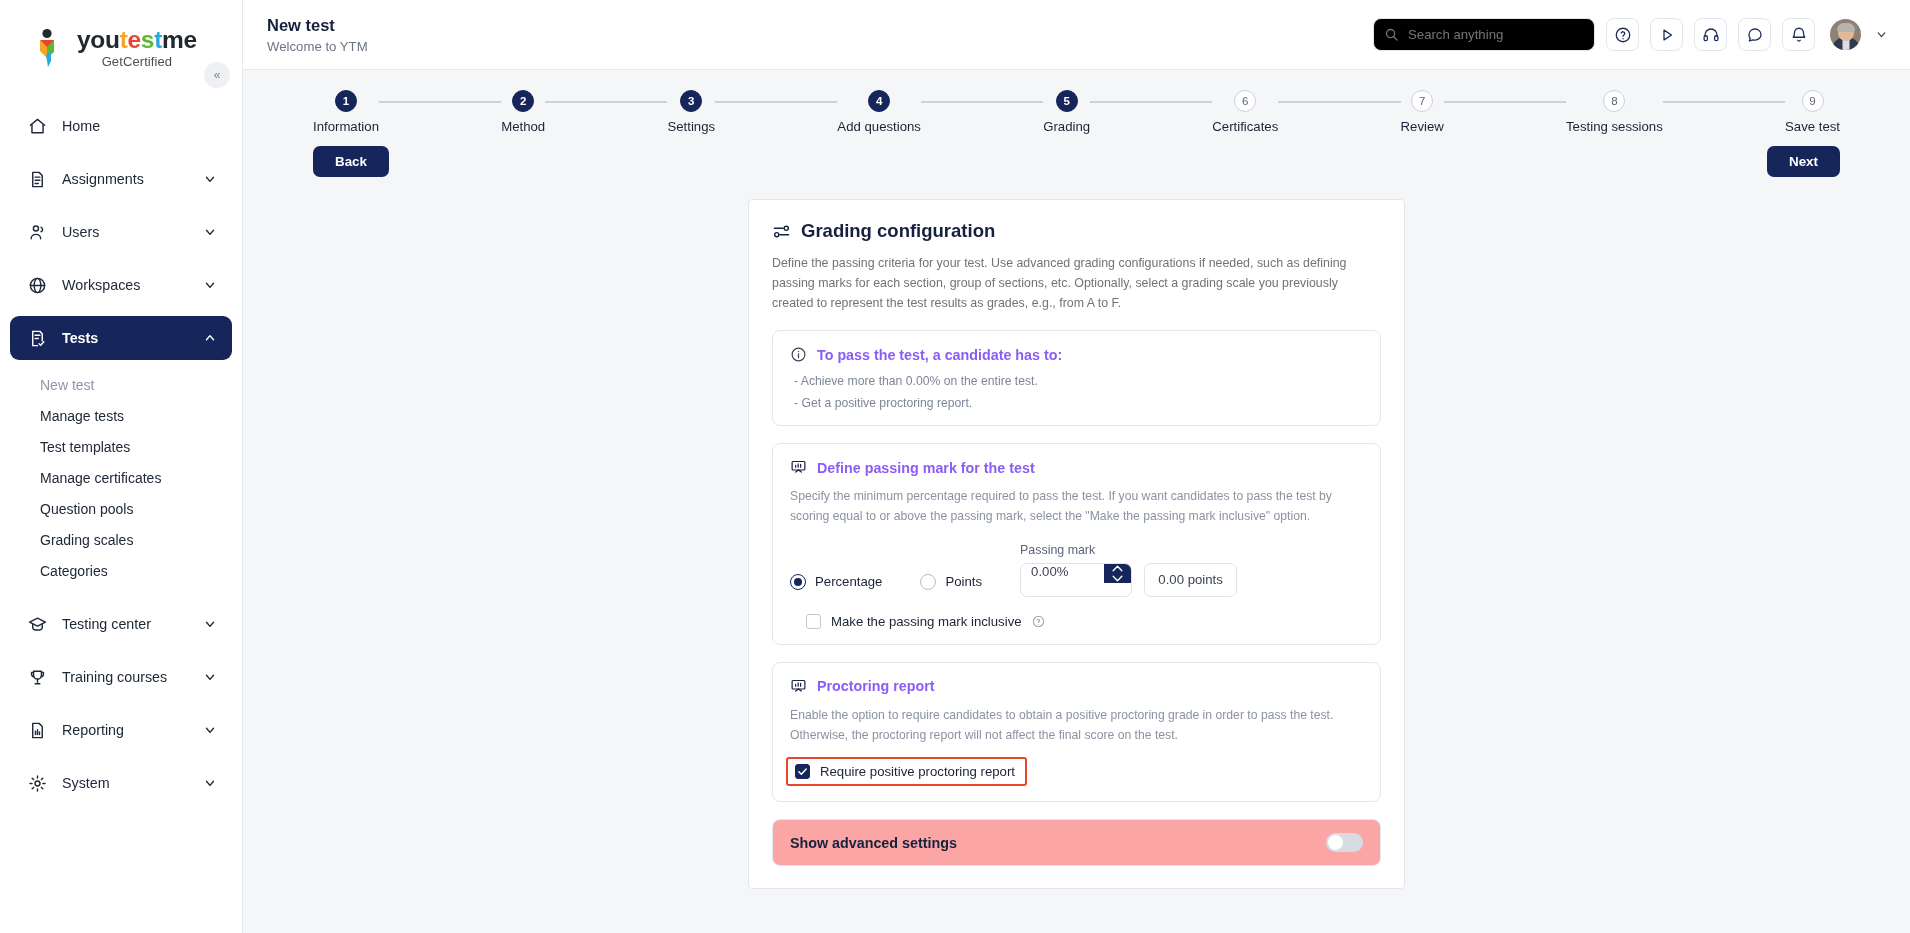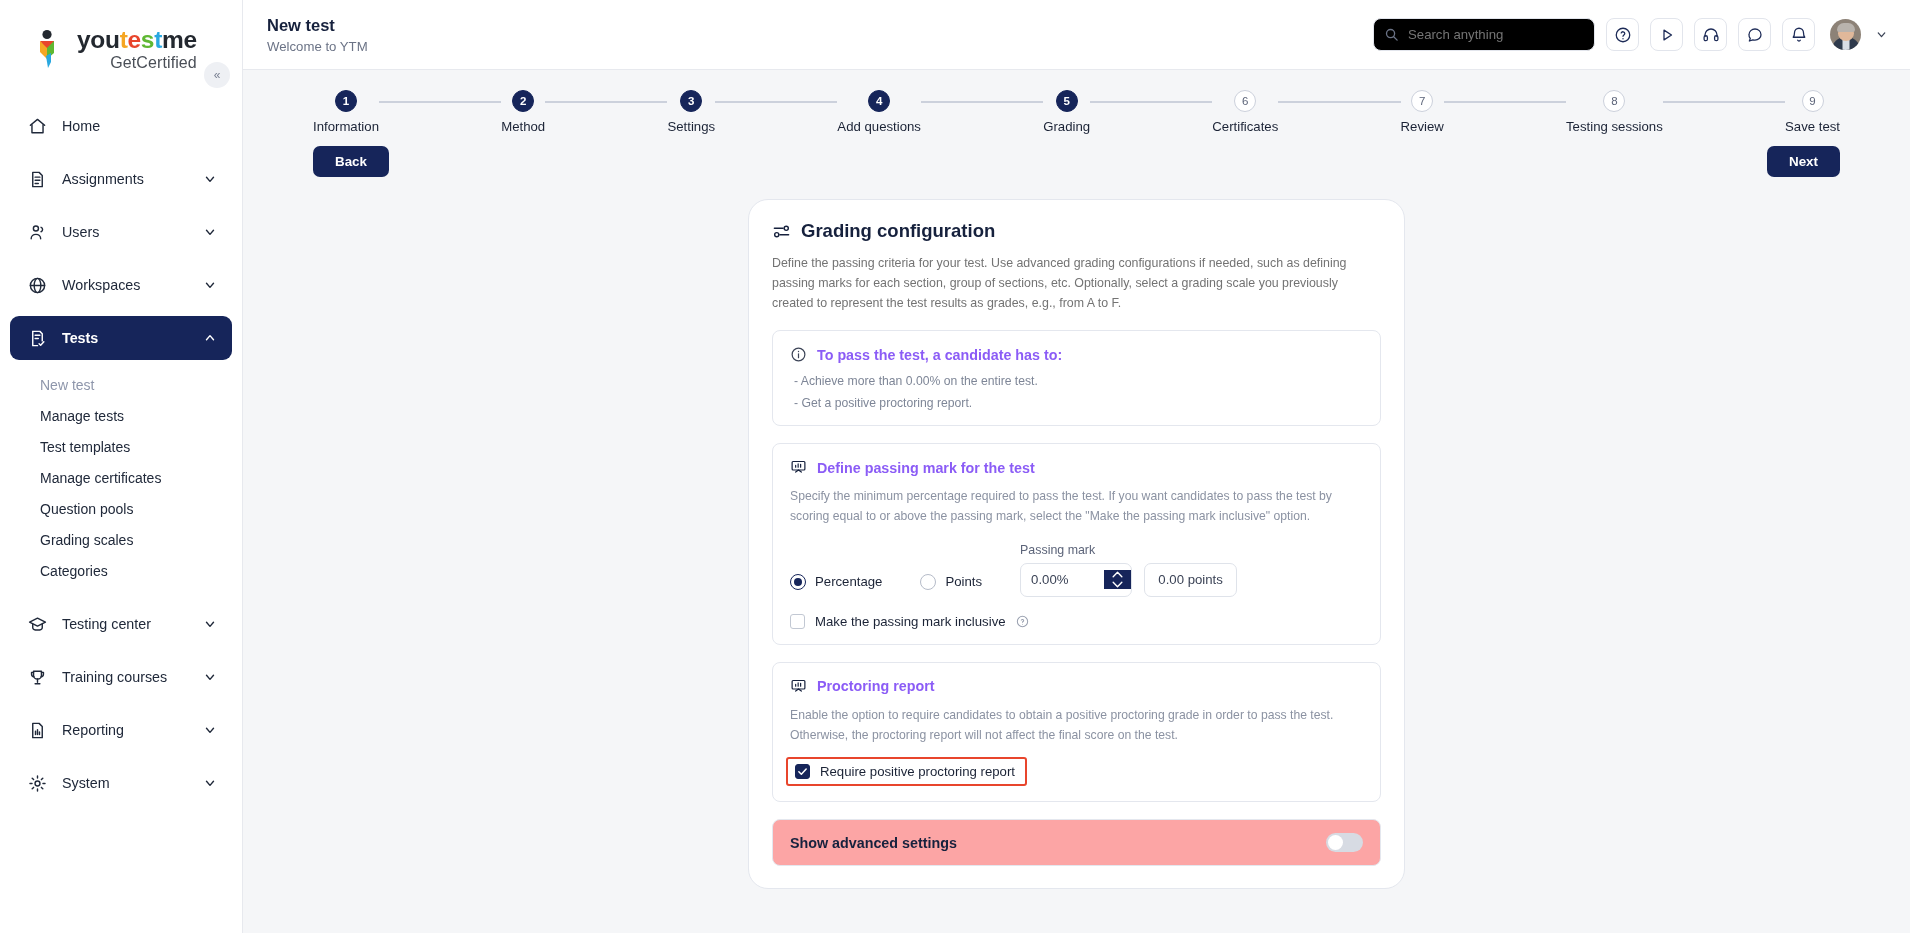--- a/index.html
+++ b/index.html
@@ -23,21 +23,21 @@
   .logo-wrap { padding: 28px 0 0 34px; position: relative; height: 96px; }
   .logo-row { display: flex; align-items: center; gap: 9px; }
   .logo-mark { width: 34px; height: 40px; position: relative; }
   .logo-text { line-height: 1; }
   .logo-word { font-size: 24.5px; font-weight: 700; letter-spacing: -0.3px; }
   .c-dark { color: #23282f; }
   .c-org  { color: #f5a623; }
   .c-red  { color: #e8452c; }
   .c-grn  { color: #5fb832; }
   .c-blu  { color: #29a8e0; }
-  .logo-sub { font-size: 16px; color: #4a4f57; text-align: right; margin-top: 2px; letter-spacing: 0.1px; }
+  .logo-sub { font-size: 13px; color: #4a4f57; text-align: center; margin-top: 2px; letter-spacing: 0.1px; }
 
   .collapse-btn {
     position: absolute; right: 12px; top: 62px;
     width: 26px; height: 26px; border-radius: 50%;
     background: #eef0f4; color: #7a8193;
     display: flex; align-items: center; justify-content: center;
     font-size: 12px; cursor: pointer;
   }
 
   .nav { padding: 8px 10px 0 10px; }
@@ -115,21 +115,21 @@
     background: #16255a; color: #fff; border: none; border-radius: 7px;
     height: 31px; padding: 0 22px; font-size: 13.4px; font-weight: 700;
     font-family: "Liberation Sans", sans-serif; cursor: pointer;
   }
   .btn.next { margin-left: auto; }
 
   
   .card-wrap { display: flex; justify-content: center; margin-top: 22px; }
   .card {
     width: 657px; background: #fff; border: 1px solid #e4e7ee;
-    border-radius: 20px; padding: 20px 23px 22px 23px;
+    border-radius: 4px; padding: 20px 23px 22px 23px;
   }
   .card-title { display: flex; align-items: center; gap: 10px; }
   .card-title .ttl { font-size: 18.5px; font-weight: 700; color: #16213d; }
   .card-desc { font-size: 12.4px; color: #737373; line-height: 1.62; margin-top: 11px; }
 
   .panel {
     border: 1px solid #e4e7ee; border-radius: 8px;
     margin-top: 17px; padding: 15px 17px 15px 17px; background: #fff;
   }
   .panel-head { display: flex; align-items: center; gap: 10px; }
@@ -146,39 +146,39 @@
     border: 1.6px solid #b6bcc9; display: flex; align-items: center; justify-content: center;
   }
   .radio.sel .dot { border-color: #16255a; }
   .radio.sel .dot::after { content:''; width: 8px; height: 8px; border-radius: 50%; background: #16255a; }
   .radio .rl { font-size: 13.2px; color: #1b2336; }
 
   .mark-fields { display: flex; align-items: flex-end; gap: 12px; margin-left: 38px; }
   .field-grp { display: flex; flex-direction: column; }
   .field-lbl { font-size: 12.4px; color: #5c6479; margin-bottom: 6px; }
   .spin {
-    display: flex; align-items: center; width: 112px; height: 34px;
+    display: flex; align-items: flex-start; width: 112px; height: 34px;
     border: 1px solid #dfe3ea; border-radius: 7px; overflow: hidden; background: #fff;
   }
   .spin input {
     border: none; outline: none; width: 100%; padding: 0 10px;
     font-size: 13.2px; color: #3b4356; font-family: "Liberation Sans", sans-serif;
   }
   .spin .arrows {
     width: 27px; background: #16255a; color: #fff;
     display: flex; flex-direction: column; align-items: center; justify-content: center;
     gap: 1px; cursor: pointer; flex: 0 0 27px;
   }
   .points-box {
     width: 93px; height: 34px; border: 1px solid #dfe3ea; border-radius: 7px;
     display: flex; align-items: center; justify-content: center;
     font-size: 13.2px; color: #3b4356; background: #fff;
   }
 
-  .chk-row { display: flex; align-items: center; gap: 10px; margin-top: 17px; }
+  .chk-row { display: flex; align-items: center; gap: 10px; margin-top: 17px; margin-left: 16px; }
   .chk {
     width: 15px; height: 15px; border-radius: 3px; border: 1.5px solid #c2c8d3;
     background: #fff; display: flex; align-items: center; justify-content: center; cursor: pointer;
   }
   .chk.on { background: #16255a; border-color: #16255a; color: #fff; }
   .chk-lbl { font-size: 13.2px; color: #1b2336; }
   .hint-ico { color: #9aa1b0; font-size: 12px; display:flex; align-items:center; }
 
   .highlight-box {
     border: 2.5px solid #e8452c; border-radius: 3px;

